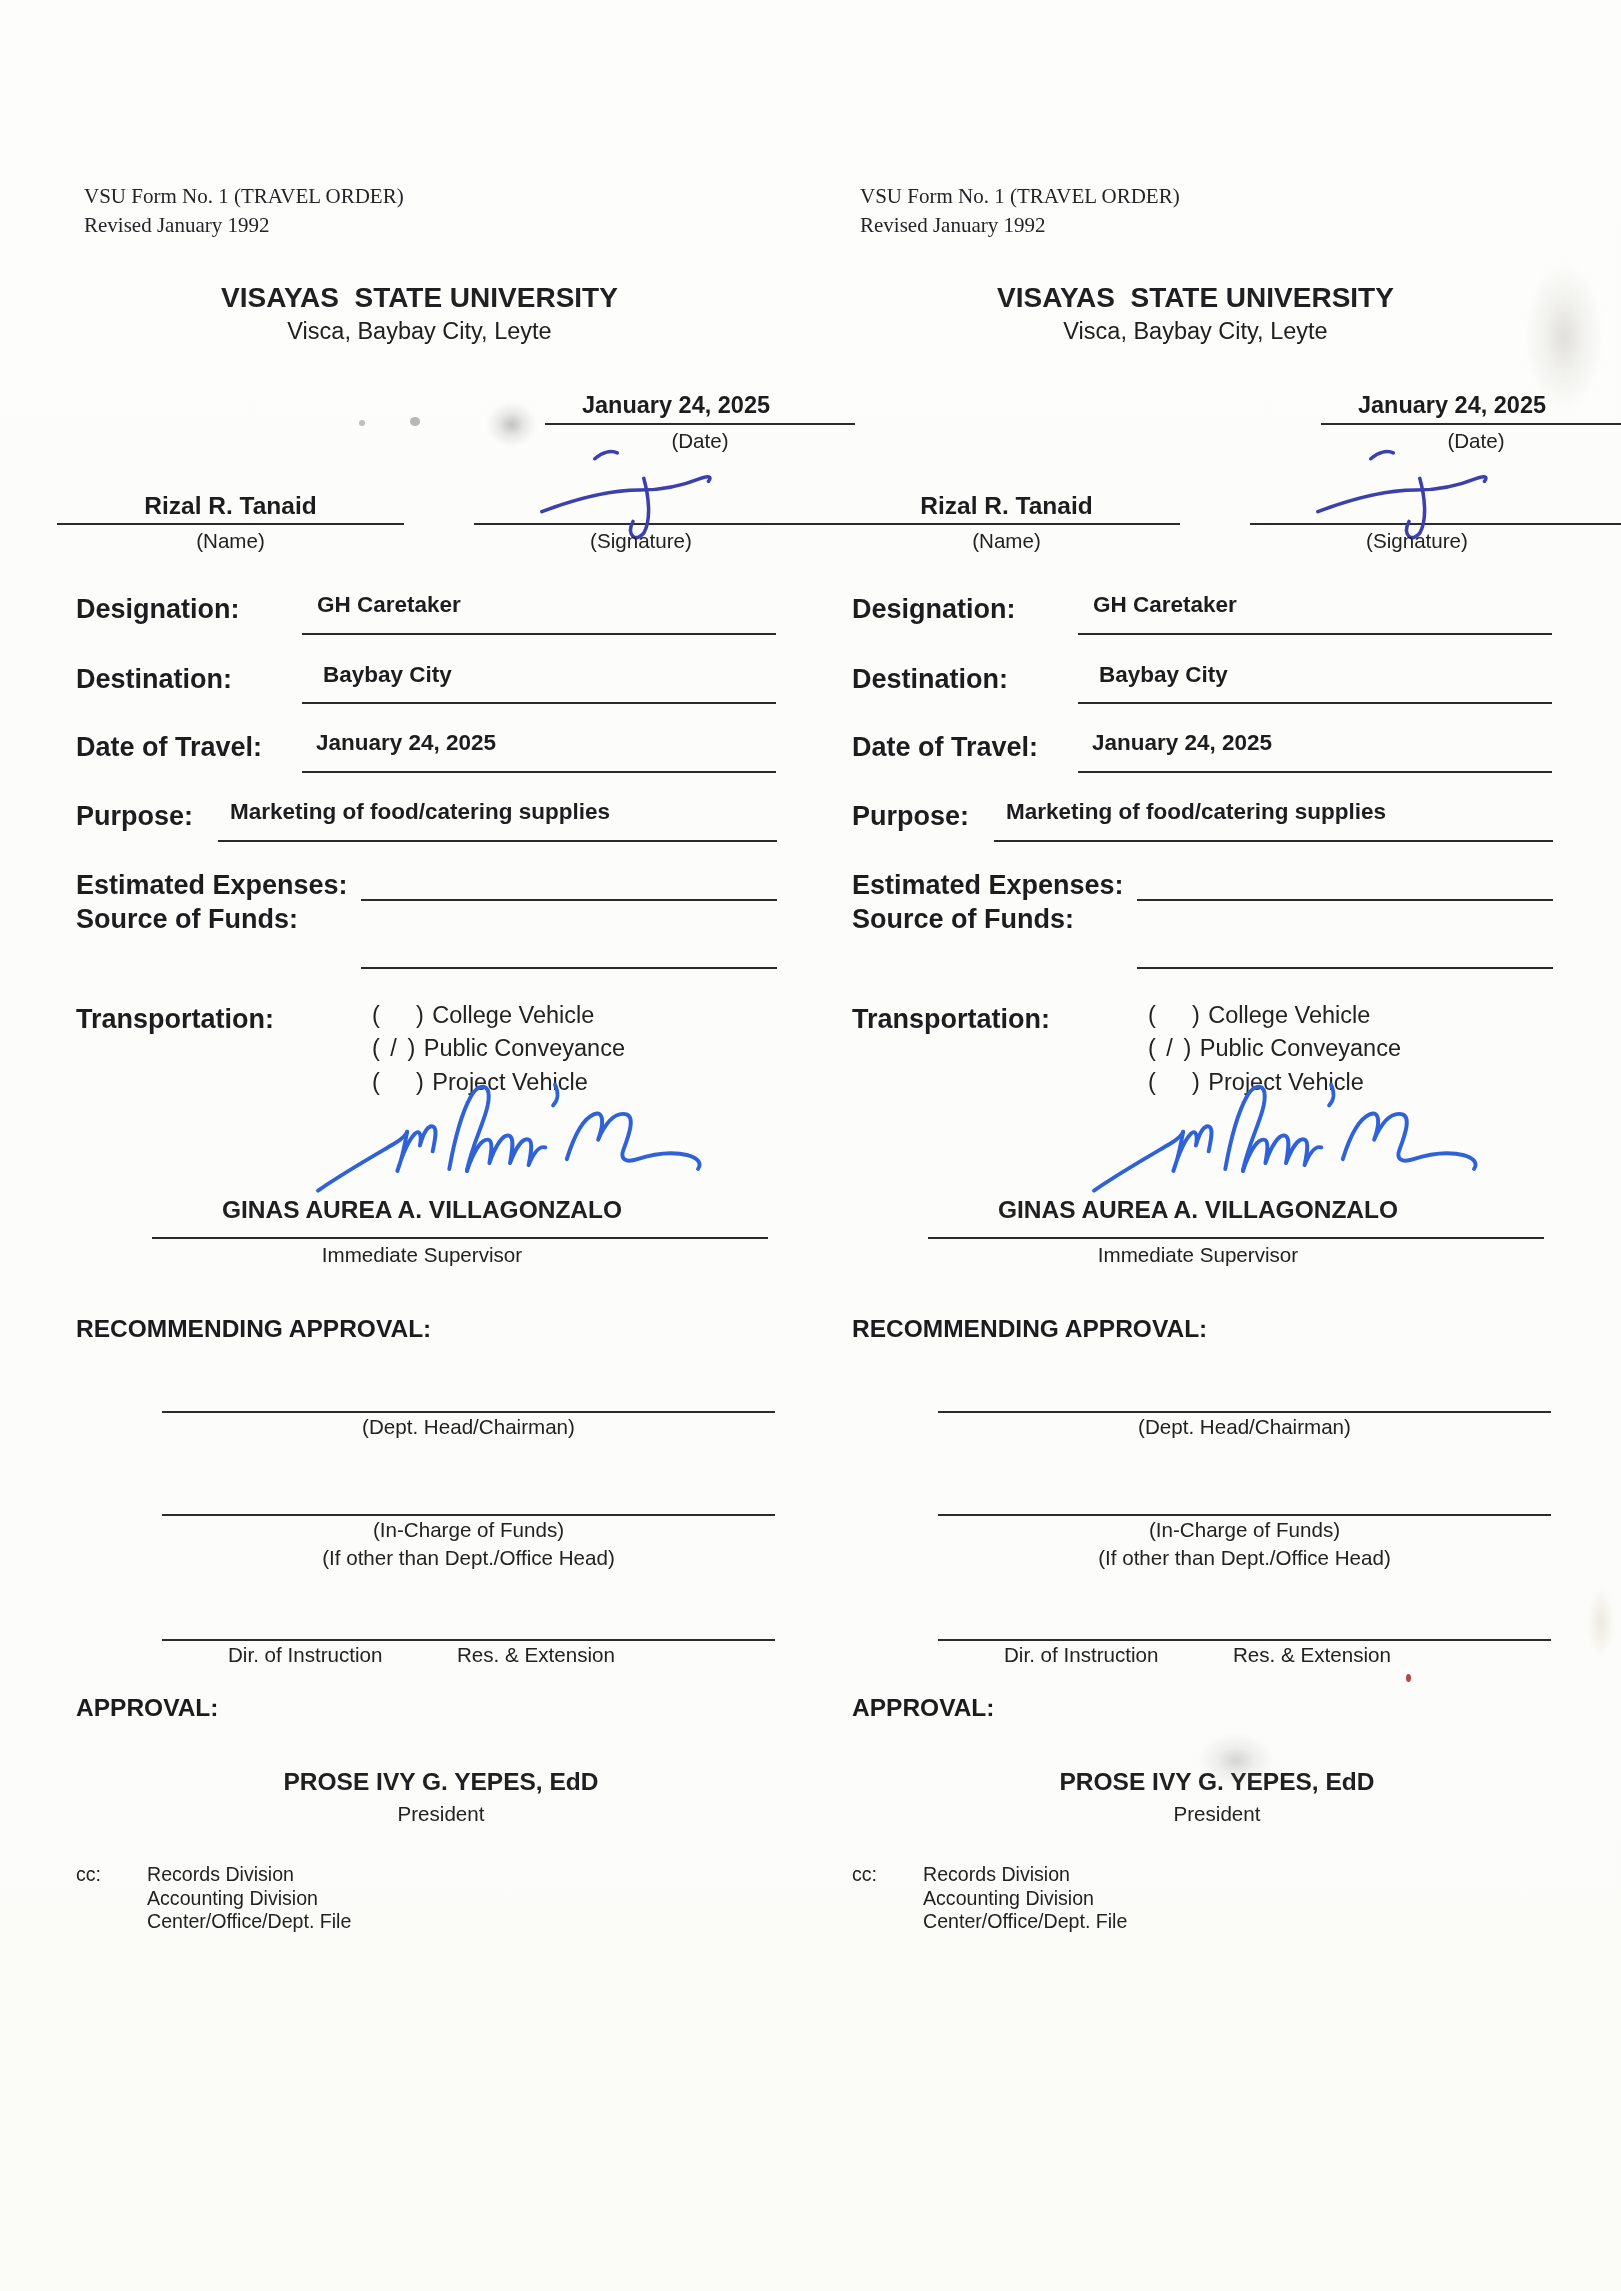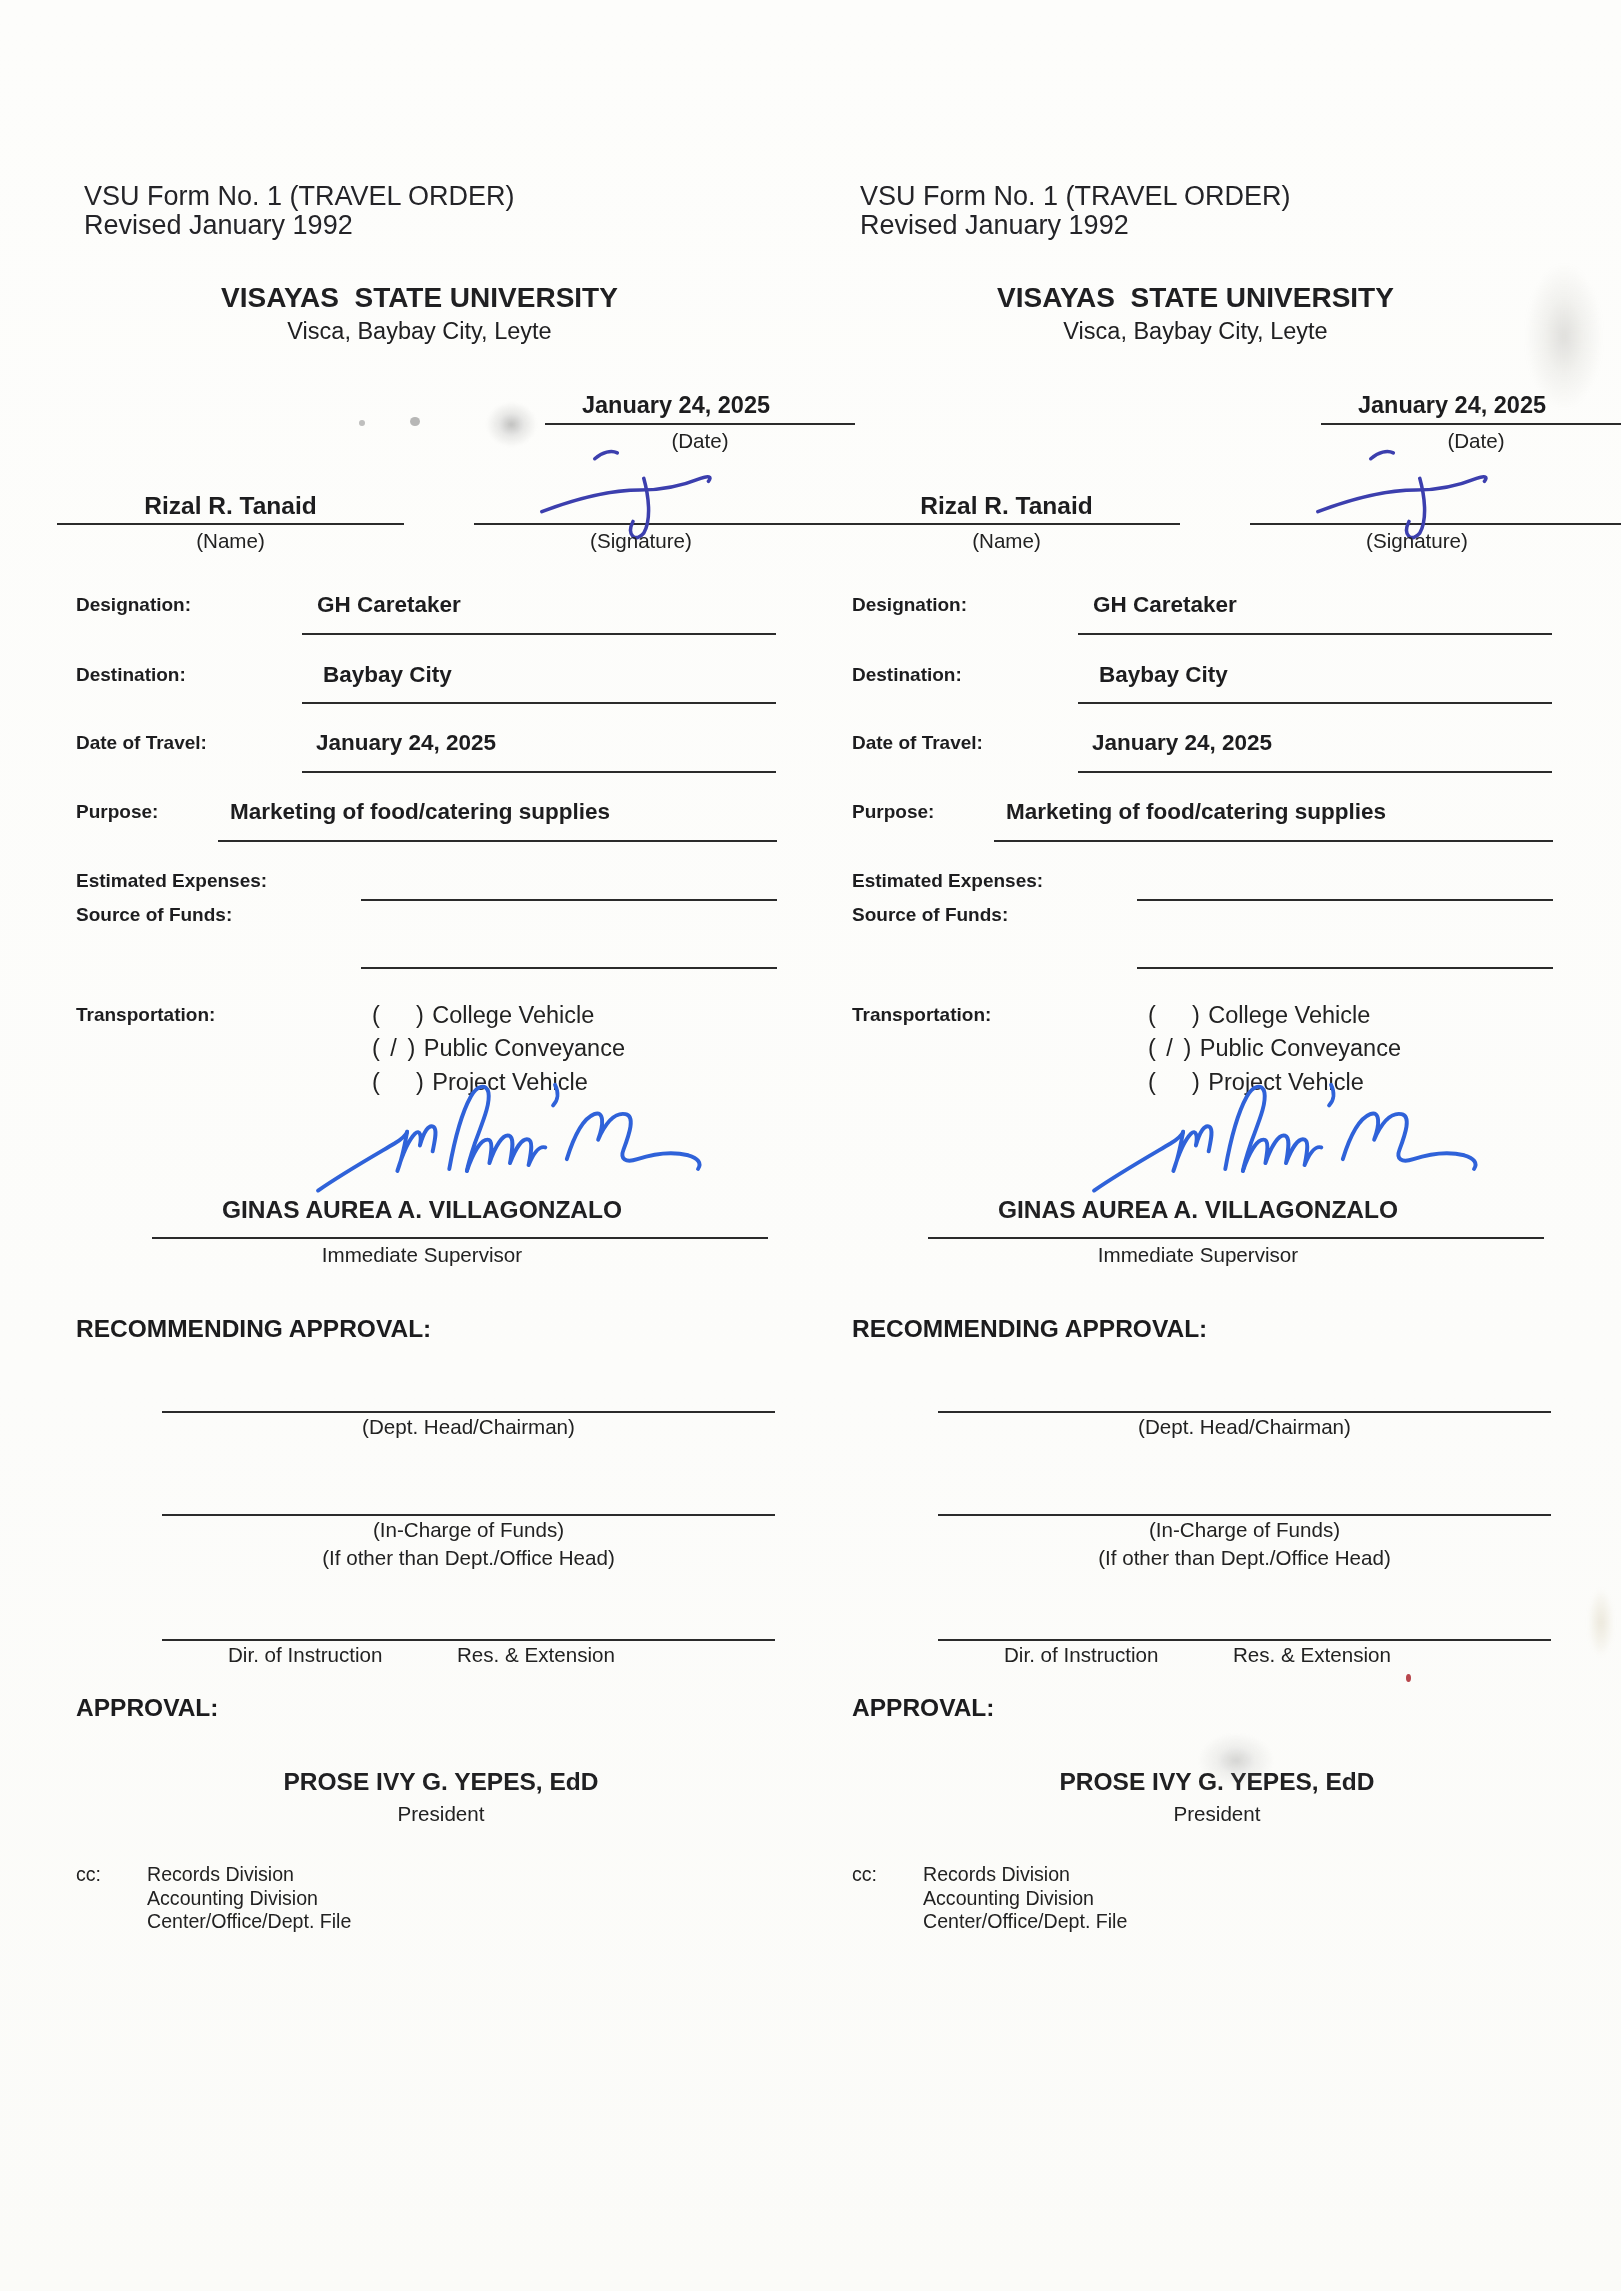--- a/index.html
+++ b/index.html
@@ -17,28 +17,28 @@
   }
   .sheet{
     position:absolute;left:0;top:0;width:1621px;height:2292px;
     background:linear-gradient(180deg,#fdfdfb 0%,#fcfcfa 60%,#fbfbf8 100%);
     overflow:hidden;
   }
   .copy{position:absolute;top:0;width:849px;height:2292px;}
   .copy-left{left:0;}
   .copy-right{left:776px;}
   .abs{position:absolute;white-space:nowrap;}
-  .serif{font-family:Liberation Sans, sans-serif;font-size:27px;line-height:28px;color:#242428;}
+  .serif{font-family:Liberation Serif, serif;font-size:21px;line-height:28px;color:#242428;}
   .b{font-weight:700;}
   .center{text-align:center;}
   .pre{white-space:pre;}
   .u-line{border-bottom:2px solid var(--line);}
   .cap{font-size:20.6px;color:#222;}
   .val{font-size:22.5px;font-weight:700;color:#1d1d1f;}
-  .lbl{font-size:19px;font-weight:700;color:#1d1d1f;}
+  .lbl{font-size:27px;font-weight:700;color:#1d1d1f;}
   .opt{font-size:23.5px;color:#222;}
   .opt .box{white-space:pre;letter-spacing:2px;}
   .sec{font-size:24.5px;font-weight:700;color:#1c1c1e;}
   .cc{font-size:19.6px;color:#222;}
   svg{overflow:visible;}
   
   .copy-right .e1{top:903px;}
   .copy-right .l1{top:898px;}
   .copy-right .e2{top:936px;}
   

